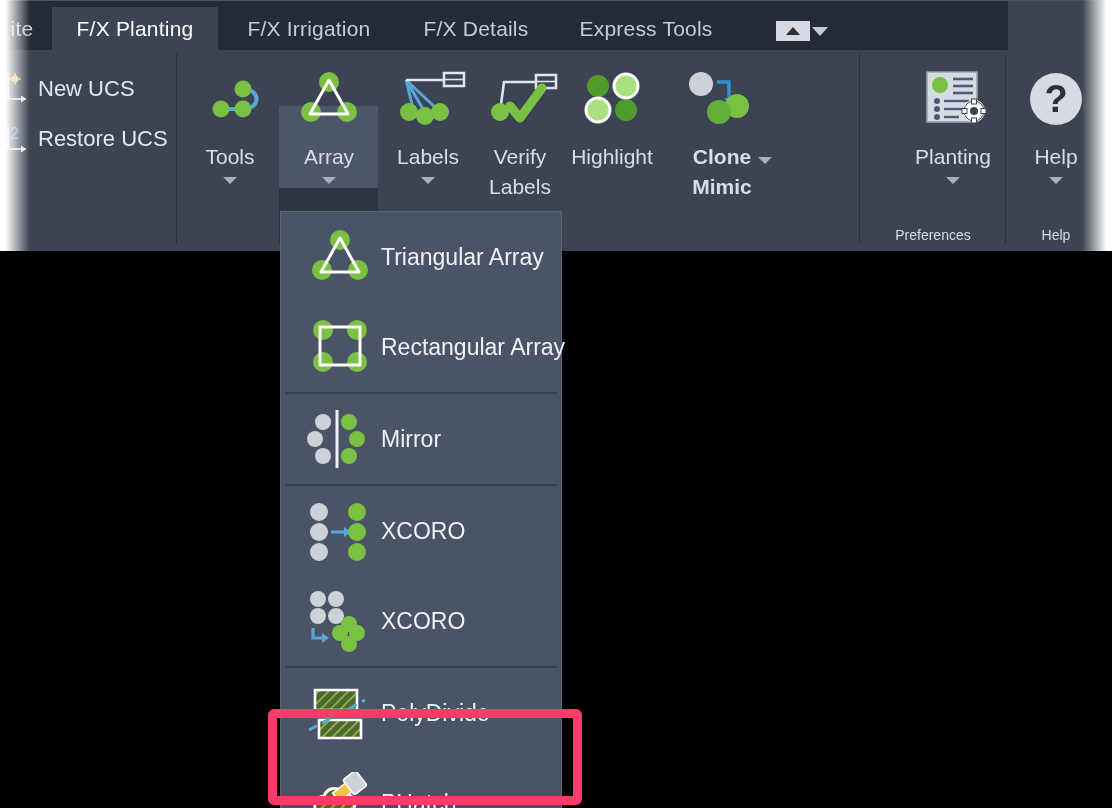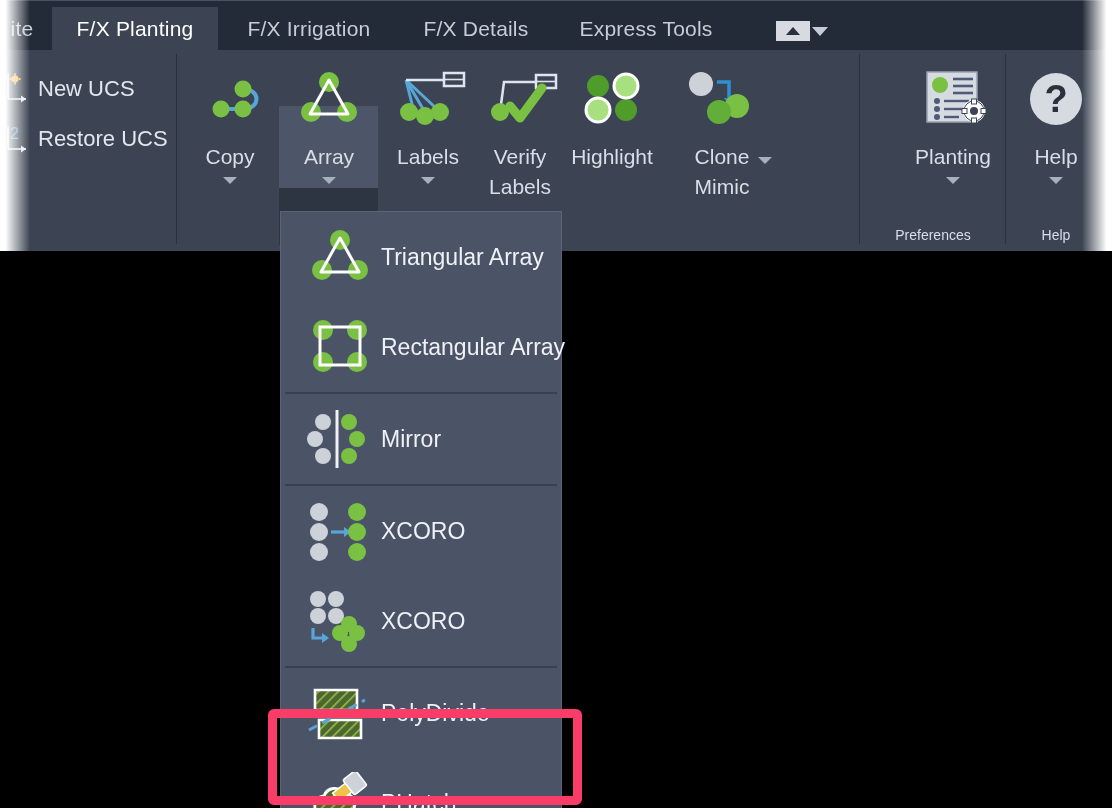--- a/index.html
+++ b/index.html
@@ -11,21 +11,21 @@
   }
   #root { position: relative; width: 1112px; height: 808px; background: #000; }
 
   
   .ribbon {
     position: absolute; left: 0; top: 0; width: 1112px; height: 251px;
     background: #3c4453;
     overflow: hidden;
   }
   .tabstrip {
-    position: absolute; left: 0; top: 0; width: 1112px; height: 50px;
+    position: absolute; left: 0; top: 0; width: 1008px; height: 50px;
     background: #232b38;
   }
   .tabstrip-underline {
     position:absolute; left:0; top:0; width:1112px; height:1px; background:#4a5160;
   }
   .tab {
     position: absolute; top: 7px; height: 43px;
     display: flex; align-items: center; justify-content: center;
     color: #c7cdd6; font-size: 21px; letter-spacing: .2px;
     padding: 0 14px; white-space: nowrap;
@@ -183,21 +183,21 @@
       <div class="rbtn" style="left:180px;">
         <div class="glyph">
           <svg width="78" height="60" viewBox="0 0 78 60">
             <path d="M38 40 H52" stroke="#58a6d8" stroke-width="4" fill="none"></path>
             <path d="M52 20 C70 20 70 40 52 40" stroke="#58a6d8" stroke-width="4" fill="none"></path>
             <circle cx="52" cy="20" r="8.5" fill="#7ac143"></circle>
             <circle cx="52" cy="40" r="8.5" fill="#7ac143"></circle>
             <circle cx="30" cy="40" r="8.5" fill="#7ac143"></circle>
           </svg>
         </div>
-        <div class="lbl">Copy</div>
+        <div class="lbl">Tools</div>
         <div class="caret-d"></div>
       </div>
 
       <div class="rbtn sel" style="left:279px;">
         <div class="glyph">
           <svg width="78" height="62" viewBox="0 0 78 62">
             <circle cx="39" cy="14" r="10" fill="#7ac143"></circle>
             <circle cx="21" cy="44" r="10" fill="#7ac143"></circle>
             <circle cx="57" cy="44" r="10" fill="#7ac143"></circle>
             <path d="M39 12 L20 46 H58 Z" fill="none" stroke="#ffffff" stroke-width="3" stroke-linejoin="round"></path>
@@ -251,21 +251,21 @@
           <svg width="78" height="62" viewBox="0 0 78 62">
             <circle cx="25" cy="18" r="11" fill="#4f9c2a"></circle>
             <circle cx="53" cy="42" r="11" fill="#4f9c2a"></circle>
             <circle cx="53" cy="18" r="12" fill="#a9e07f" stroke="#ffffff" stroke-width="3"></circle>
             <circle cx="25" cy="42" r="12" fill="#a9e07f" stroke="#ffffff" stroke-width="3"></circle>
           </svg>
         </div>
         <div class="lbl">Highlight</div>
       </div>
 
-      <div class="rbtn" style="left:672px;">
+      <div class="rbtn" style="left:672px;font-weight:bold;">
         <div class="glyph">
           <svg width="86" height="62" viewBox="0 0 86 62">
             <circle cx="22" cy="16" r="12" fill="#cdd2d9"></circle>
             <path d="M38 14 H50 V30" stroke="#2f8fd0" stroke-width="3.5" fill="none"></path>
             <path d="M50 38 l-5 -8 h10 z" fill="#2f8fd0"></path>
             <circle cx="58" cy="38" r="12" fill="#7ac143"></circle>
             <circle cx="40" cy="44" r="12" fill="#62ae38"></circle>
           </svg>
         </div>
         <div class="lbl">Clone

